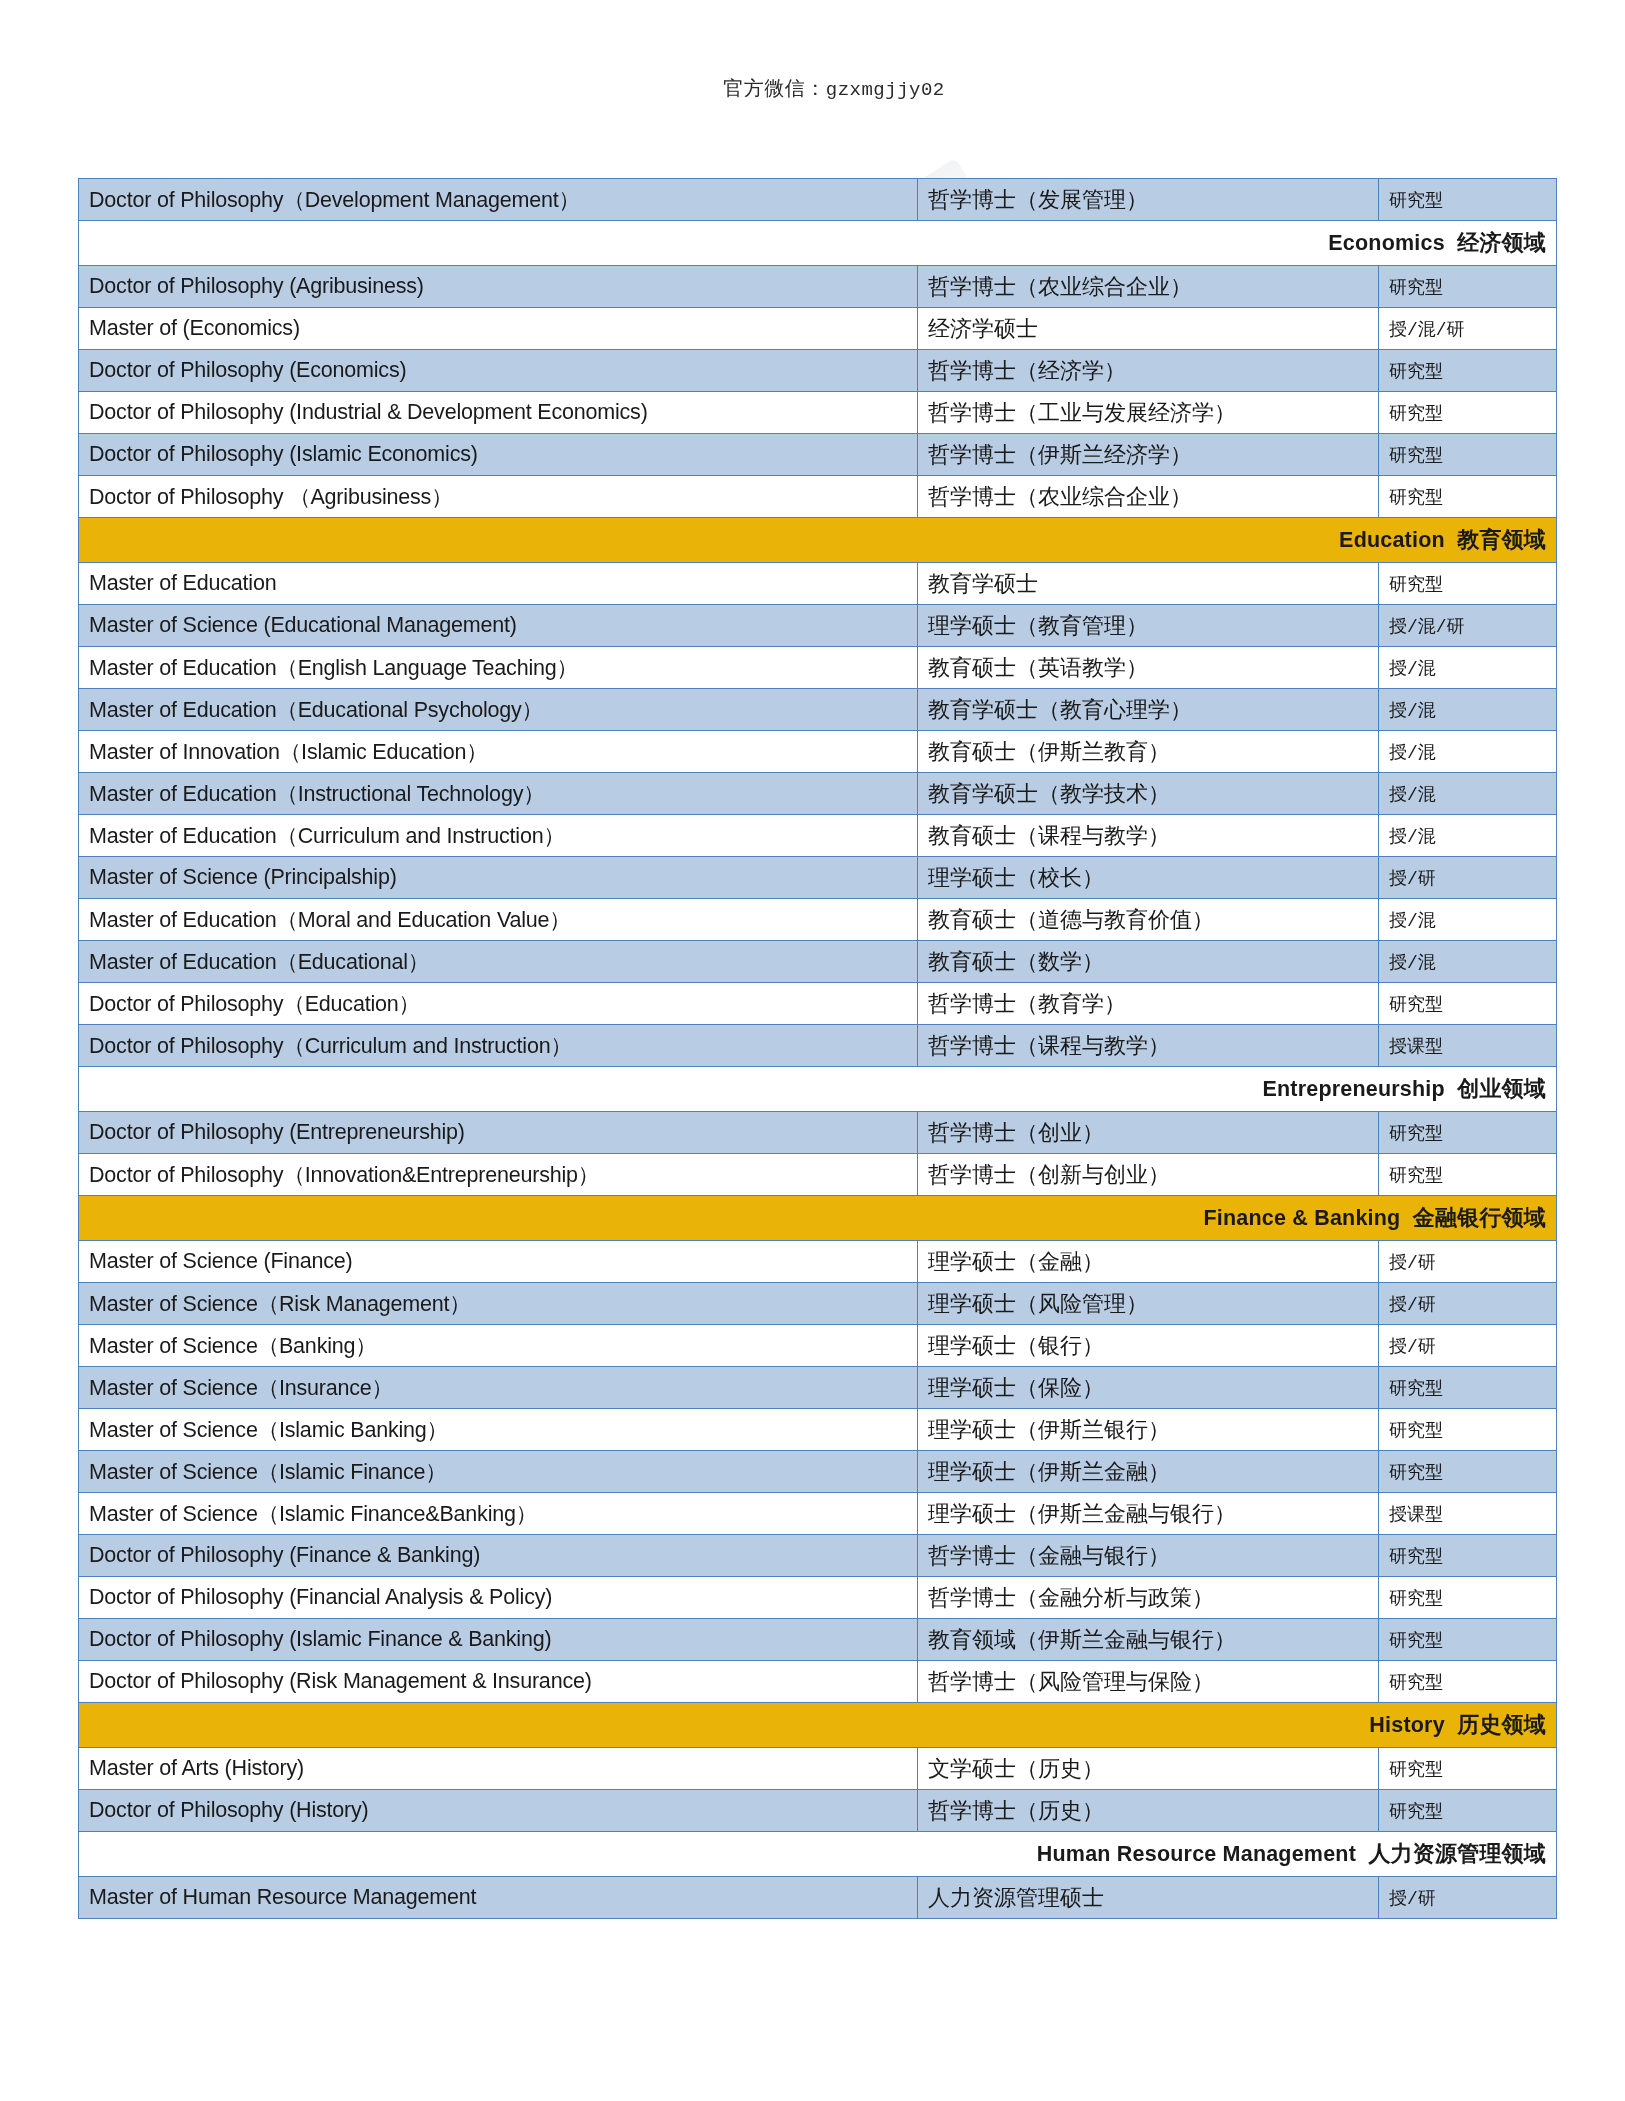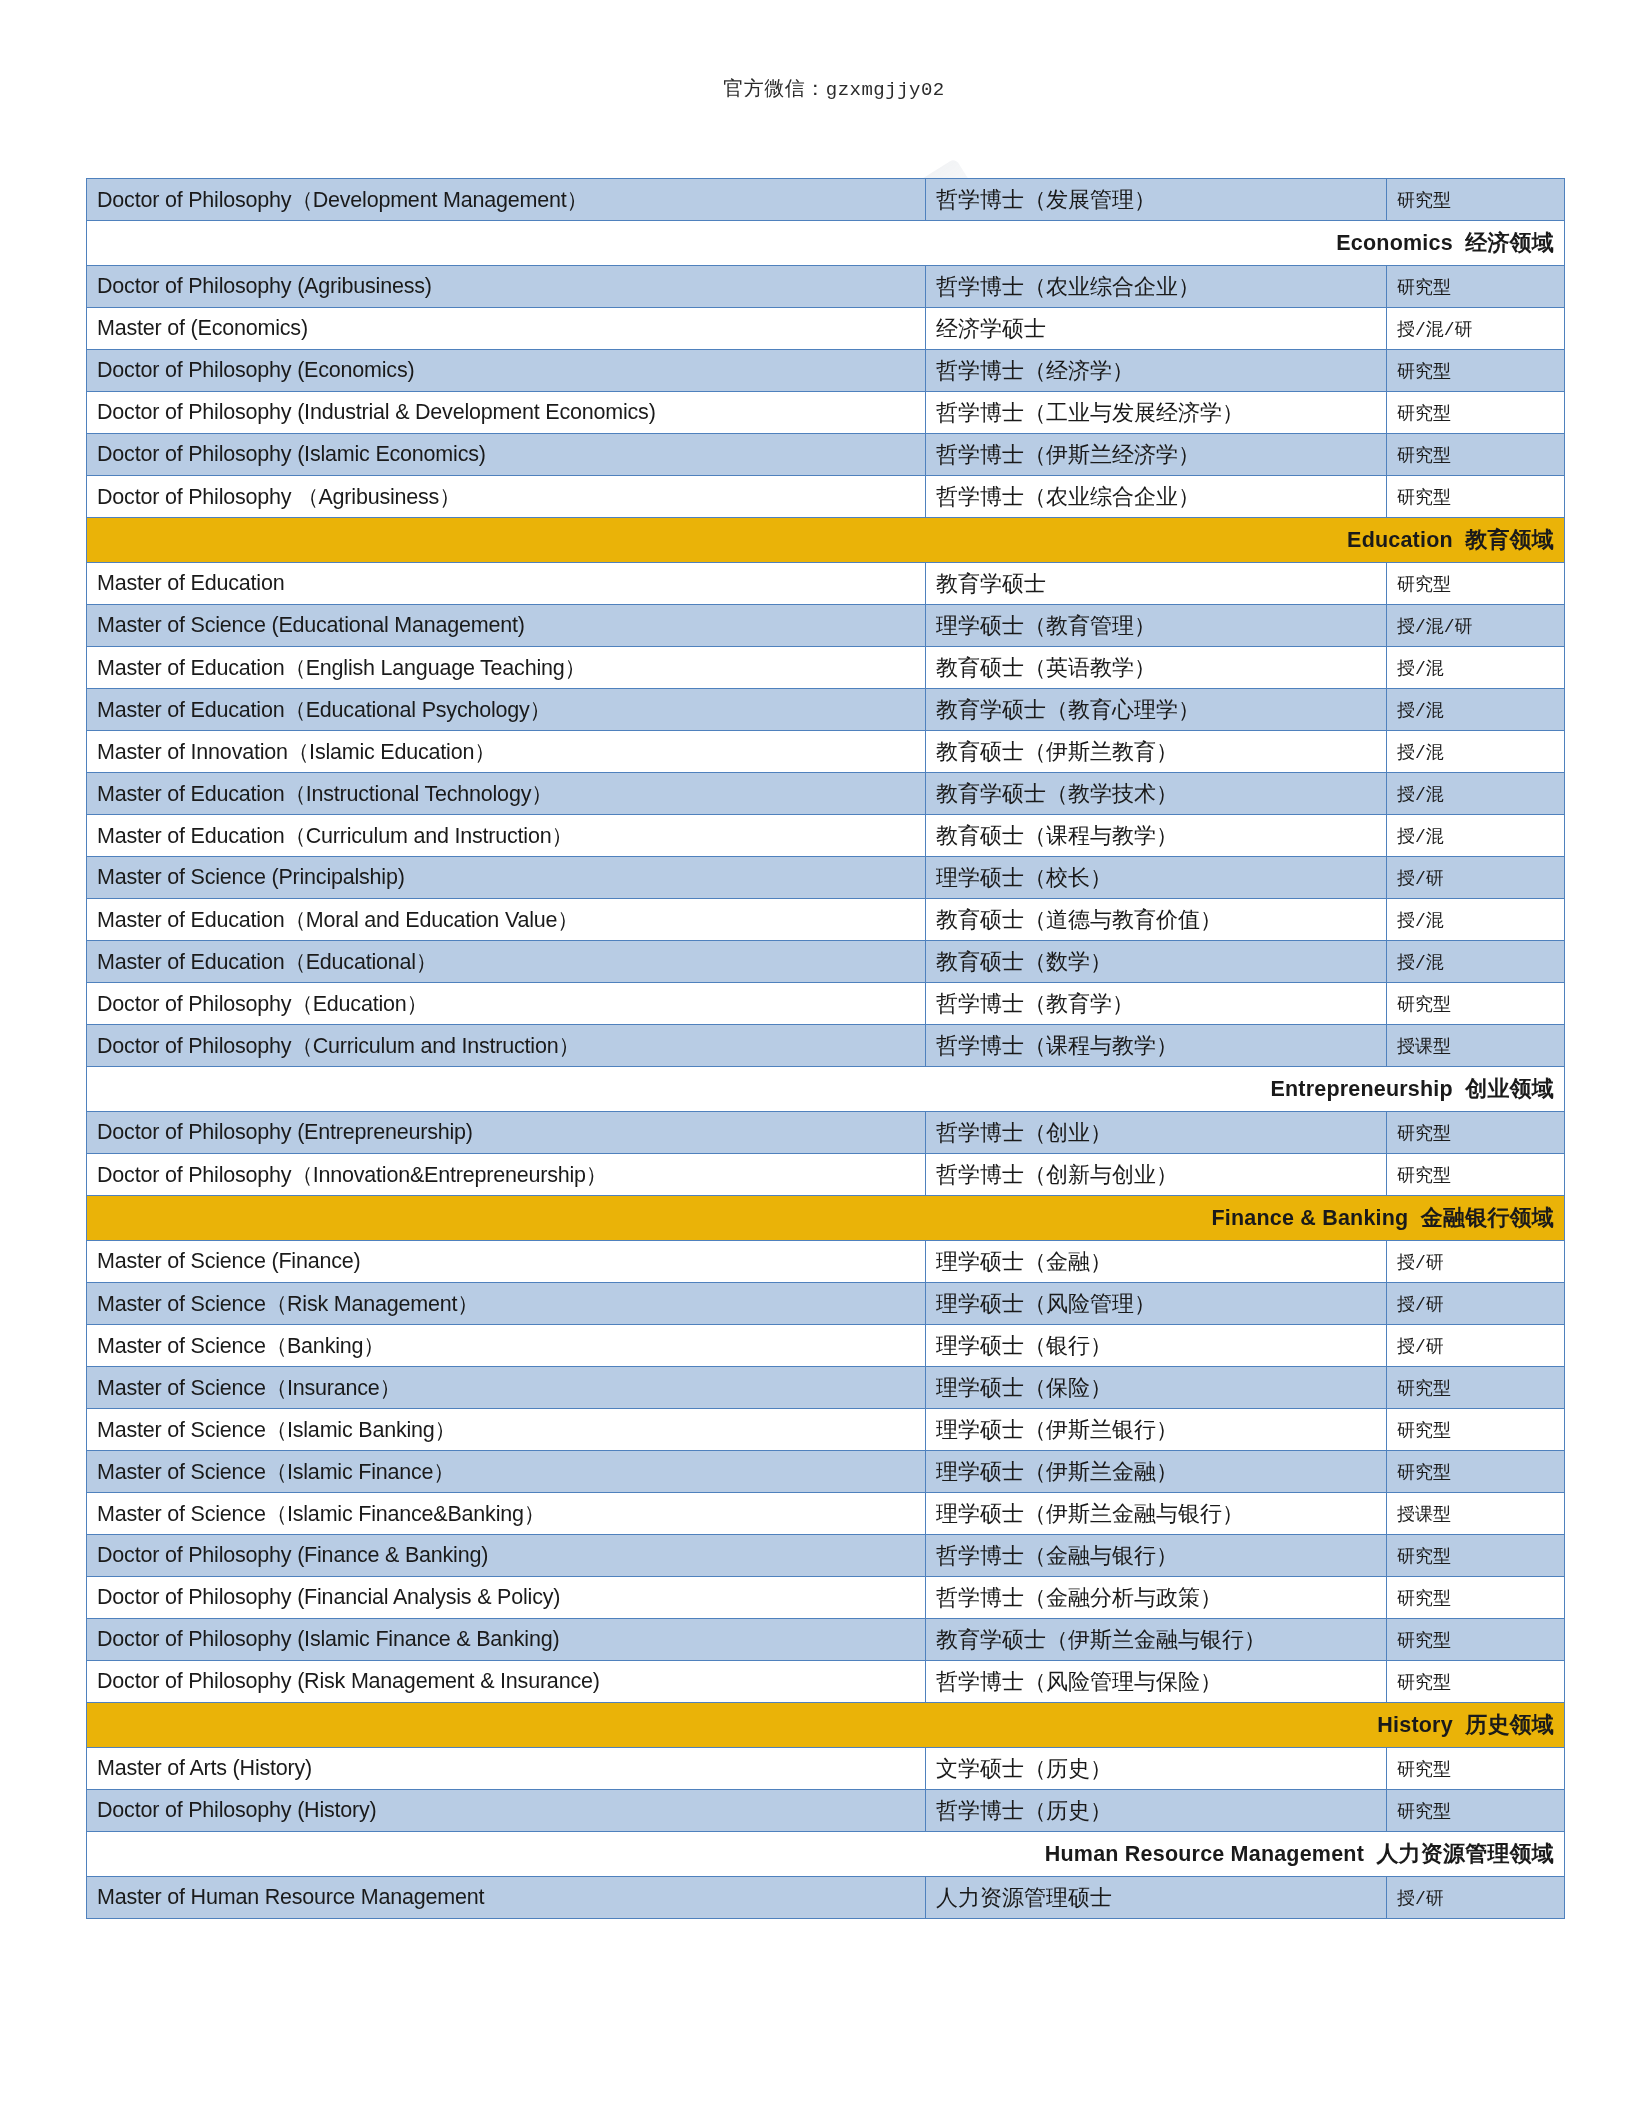--- a/index.html
+++ b/index.html
@@ -55,21 +55,21 @@
   }
   .wm-sub {
     font-size: 46px;
     letter-spacing: 8px;
     color: rgba(120, 128, 140, 0.17);
   }
 
   
   .doc-table {
     position: absolute;
-    left: 86px;
+    left: 78px;
     top: 178px;
     width: 1415px;
     border-collapse: collapse;
     table-layout: fixed;
     z-index: 10;
   }
   .doc-table td {
     border: 1.4px solid #4f81bd;
     padding: 0 10px;
     height: 41px;
@@ -308,21 +308,21 @@
         <td class="c-cn">哲学博士（金融与银行）</td>
         <td class="c-ty">研究型</td>
       </tr>
       <tr class="band-white">
         <td class="c-en">Doctor of Philosophy (Financial Analysis &amp; Policy)</td>
         <td class="c-cn">哲学博士（金融分析与政策）</td>
         <td class="c-ty">研究型</td>
       </tr>
       <tr class="band-blue">
         <td class="c-en">Doctor of Philosophy (Islamic Finance &amp; Banking)</td>
-        <td class="c-cn">教育学硕士（伊斯兰金融与银行）</td>
+        <td class="c-cn">教育领域（伊斯兰金融与银行）</td>
         <td class="c-ty">研究型</td>
       </tr>
       <tr class="band-white">
         <td class="c-en">Doctor of Philosophy (Risk Management &amp; Insurance)</td>
         <td class="c-cn">哲学博士（风险管理与保险）</td>
         <td class="c-ty">研究型</td>
       </tr>
       <tr class="section-row band-blue">
         <td colspan="3"><span>History</span>&nbsp;&nbsp;<span class="sec-cn">历史领域</span></td>
       </tr>

